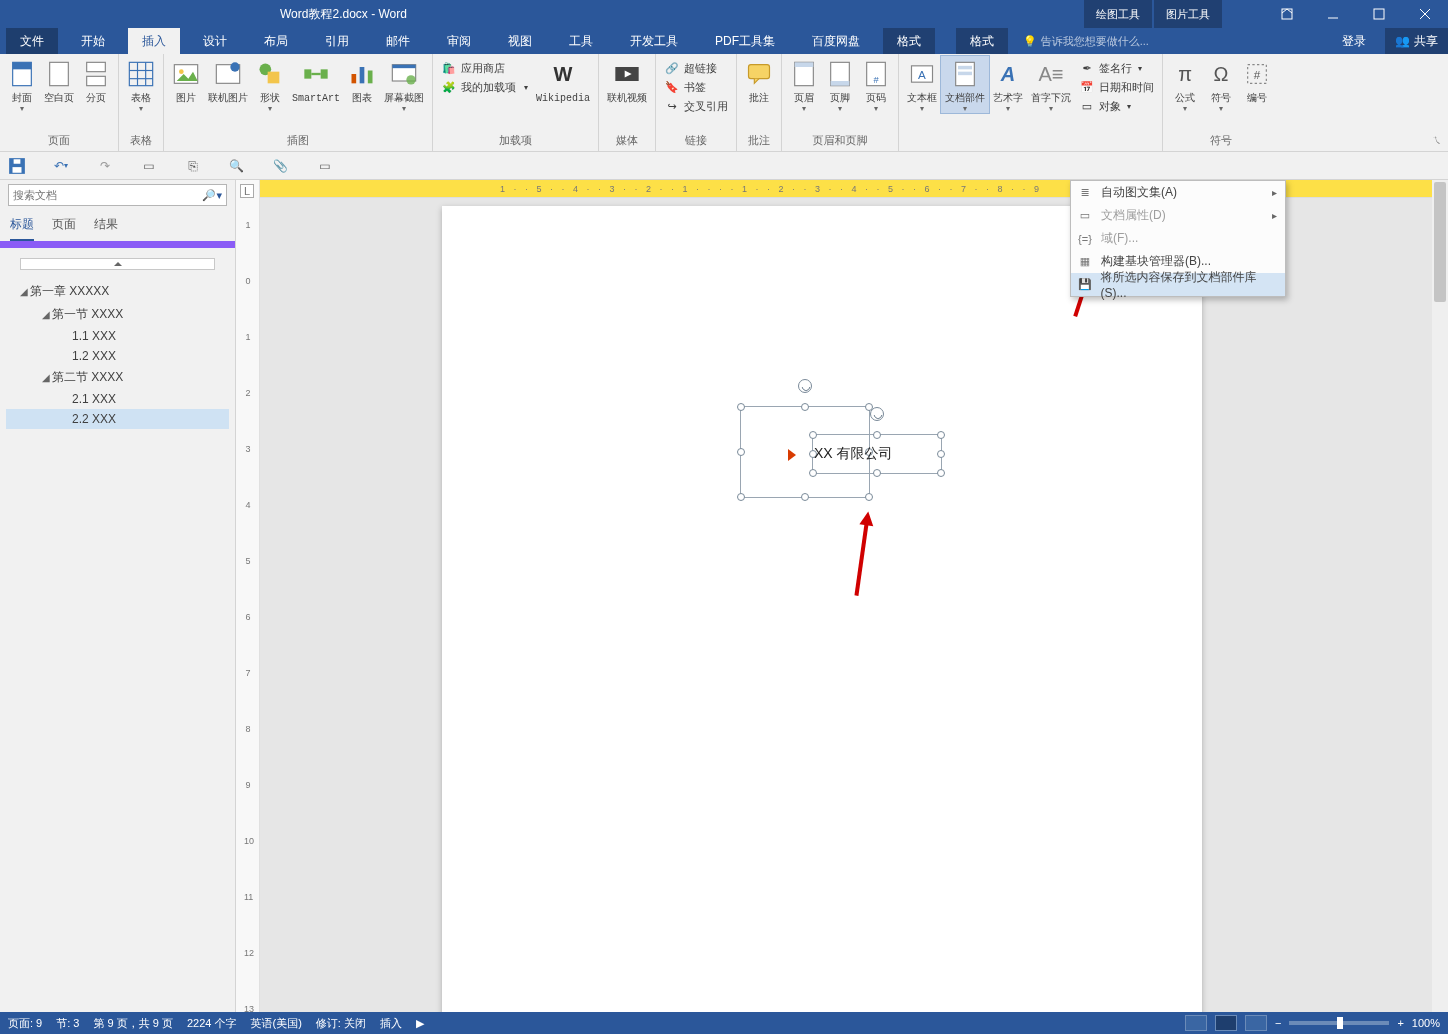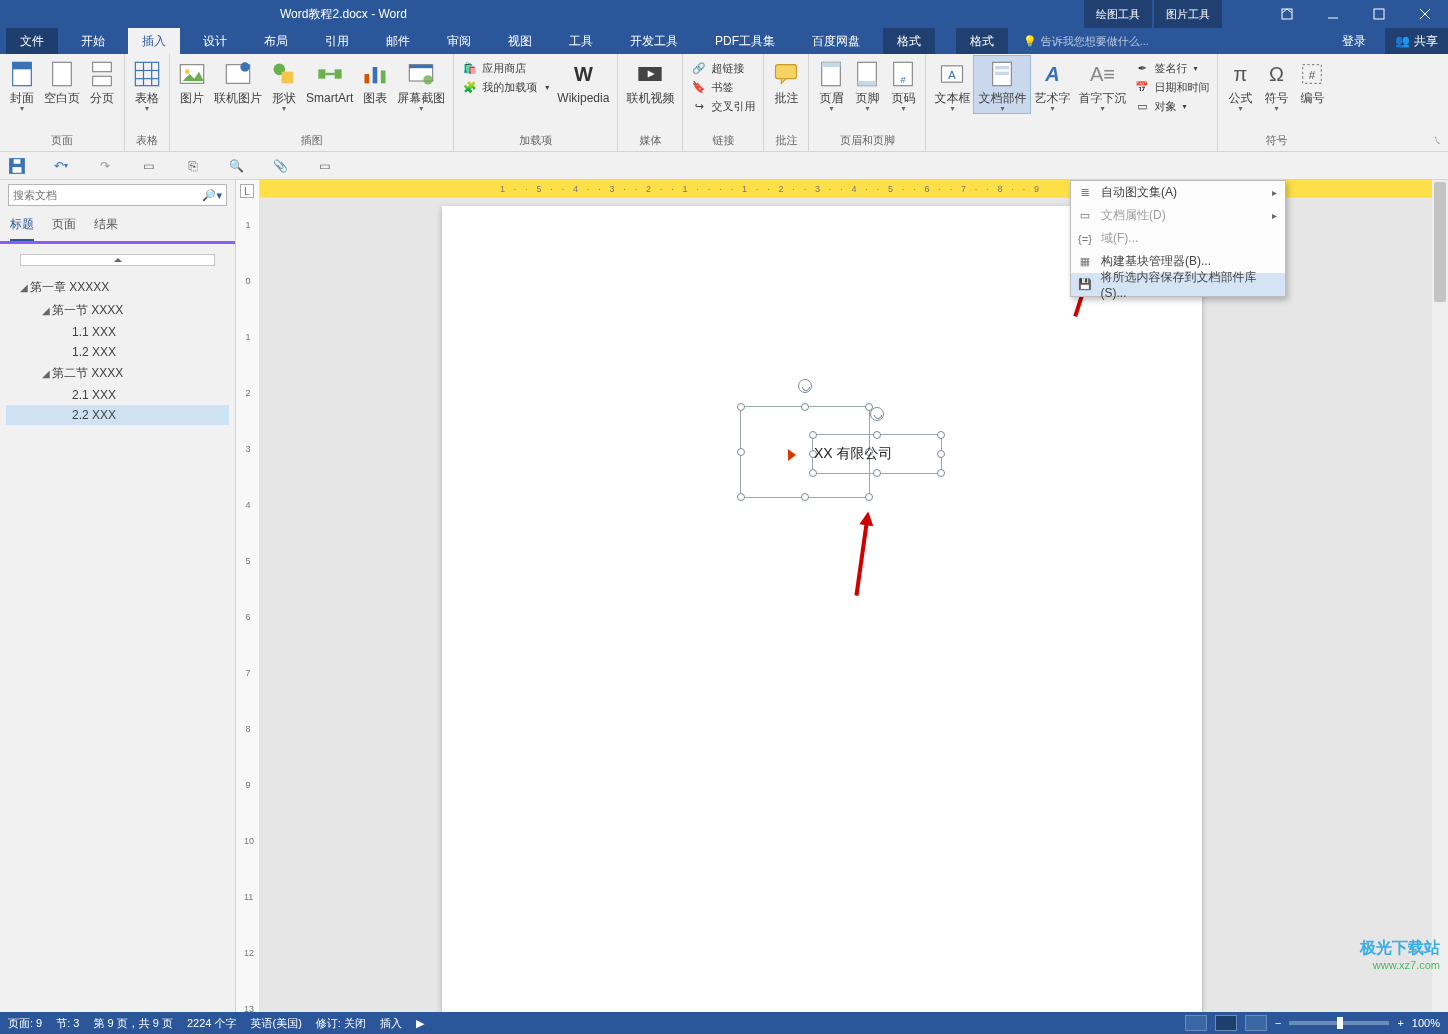--- a/index.html
+++ b/index.html
@@ -26,21 +26,21 @@
 .account { display:flex; align-items:center; padding:0 10px; font-size:12px; }
 .share { display:flex; align-items:center; padding:0 10px; background:#204072; }
 
 
 .ribbon { height:98px; background:#f1f1f1; border-bottom:1px solid #d4d4d4; display:flex; position:relative; }
 .group { display:flex; flex-direction:column; border-right:1px solid #d4d4d4; padding:2px 4px 0 4px; }
 .group-items { flex:1; display:flex; align-items:flex-start; }
 .group-label { text-align:center; font-size:11px; color:#666; padding:2px 0 3px 0; }
 .big-btn { display:flex; flex-direction:column; align-items:center; padding:4px 4px 0 4px; }
 .big-btn .ic { width:28px; height:28px; display:flex; align-items:center; justify-content:center; margin-bottom:4px; }
-.big-btn .lbl { font-size:12px; text-align:center; line-height:13px; color:#404040; }
+.big-btn .lbl { font-size:10px; text-align:center; line-height:13px; color:#404040;font-family:Liberation Mono, monospace; }
 .big-btn .caret { font-size:8px; color:#666; margin-top:-1px; }
 .small-row { display:flex; flex-direction:column; gap:3px; padding:4px 4px; }
 .small-btn { display:flex; align-items:center; font-size:11px; color:#404040; gap:4px; }
 .small-btn .ic-s { width:16px; height:16px; display:flex; align-items:center; justify-content:center; }
 .big-btn.active { background:#c9d8ec; outline:1px solid #9db8d9; }
 
 
 .ribbon-collapse { position:absolute; right:6px; bottom:4px; font-size:10px; color:#666; }
 
 
@@ -50,21 +50,21 @@
 
 .main { flex:1; display:flex; overflow:hidden; background:#fff; }
 
 
 .nav-pane { width:236px; border-right:1px solid #d4d4d4; background:#f1f1f1; display:flex; flex-direction:column; }
 .nav-title { padding:8px 10px 4px 10px; font-size:17px; color:#333; display:flex; align-items:center; }
 .nav-title .np-controls { margin-left:auto; display:flex; gap:6px; font-size:10px; color:#666; }
 .nav-search { margin:4px 8px; display:flex; align-items:center; background:#fff; border:1px solid #b5b5b5; height:22px; padding:0 4px; }
 .nav-search input { flex:1; border:0; outline:0; font-size:11px; background:transparent; }
 .nav-search .mag { color:#2b579a; font-size:11px; }
-.nav-tabs { display:flex; padding:6px 10px 0 10px; gap:18px; font-size:12px; color:#555; border-bottom:3px solid #8b5cf6; }
+.nav-tabs { display:flex; padding:6px 10px 0 10px; gap:18px; font-size:12px; color:#555; border-bottom:7px solid #8b5cf6; }
 .nav-tabs .nt { padding-bottom:6px; }
 .nav-tabs .nt.active { color:#2b579a; border-bottom:2px solid #2b579a; }
 .nav-jump { margin:10px 20px 6px 20px; height:12px; background:#fff; border:1px solid #c8c8c8; display:flex; align-items:center; justify-content:center; }
 .nav-jump::after { content:""; width:0; height:0; border-left:4px solid transparent; border-right:4px solid transparent; border-bottom:4px solid #666; }
 .nav-tree { padding:4px 6px; font-size:12px; color:#404040; }
 .tree-item { padding:3px 4px; display:flex; align-items:center; }
 .tree-caret { width:10px; display:inline-block; color:#666; font-size:10px; }
 .tree-indent-1 { padding-left:14px; }
 .tree-indent-2 { padding-left:36px; }
 .tree-indent-3 { padding-left:56px; }
@@ -656,24 +656,20 @@
     <div class="cursor-pointer" style="right:208px; top:62px">
       <svg viewBox="0 0 12 16">
           <path d="M1 1 L1 12 L4 9 L6 14 L8 13 L6 8 L10 8 Z" fill="#fff" stroke="#000"></path>
         </svg>
     </div>
 
     <div class="vscroll">
         <div class="thumb"></div>
       </div>
 
-    <div class="watermark">
-      <div class="wm1">极光下载站</div>
-      <div class="wm2">www.xz7.com</div>
-    </div>
   </div>
 </div>
 
 <div class="statusbar">
   <span>页面: 9</span>
   <span>节: 3</span>
   <span>第 9 页，共 9 页</span>
   <span>2224 个字</span>
   <span>英语(美国)</span>
   <span>修订: 关闭</span>

